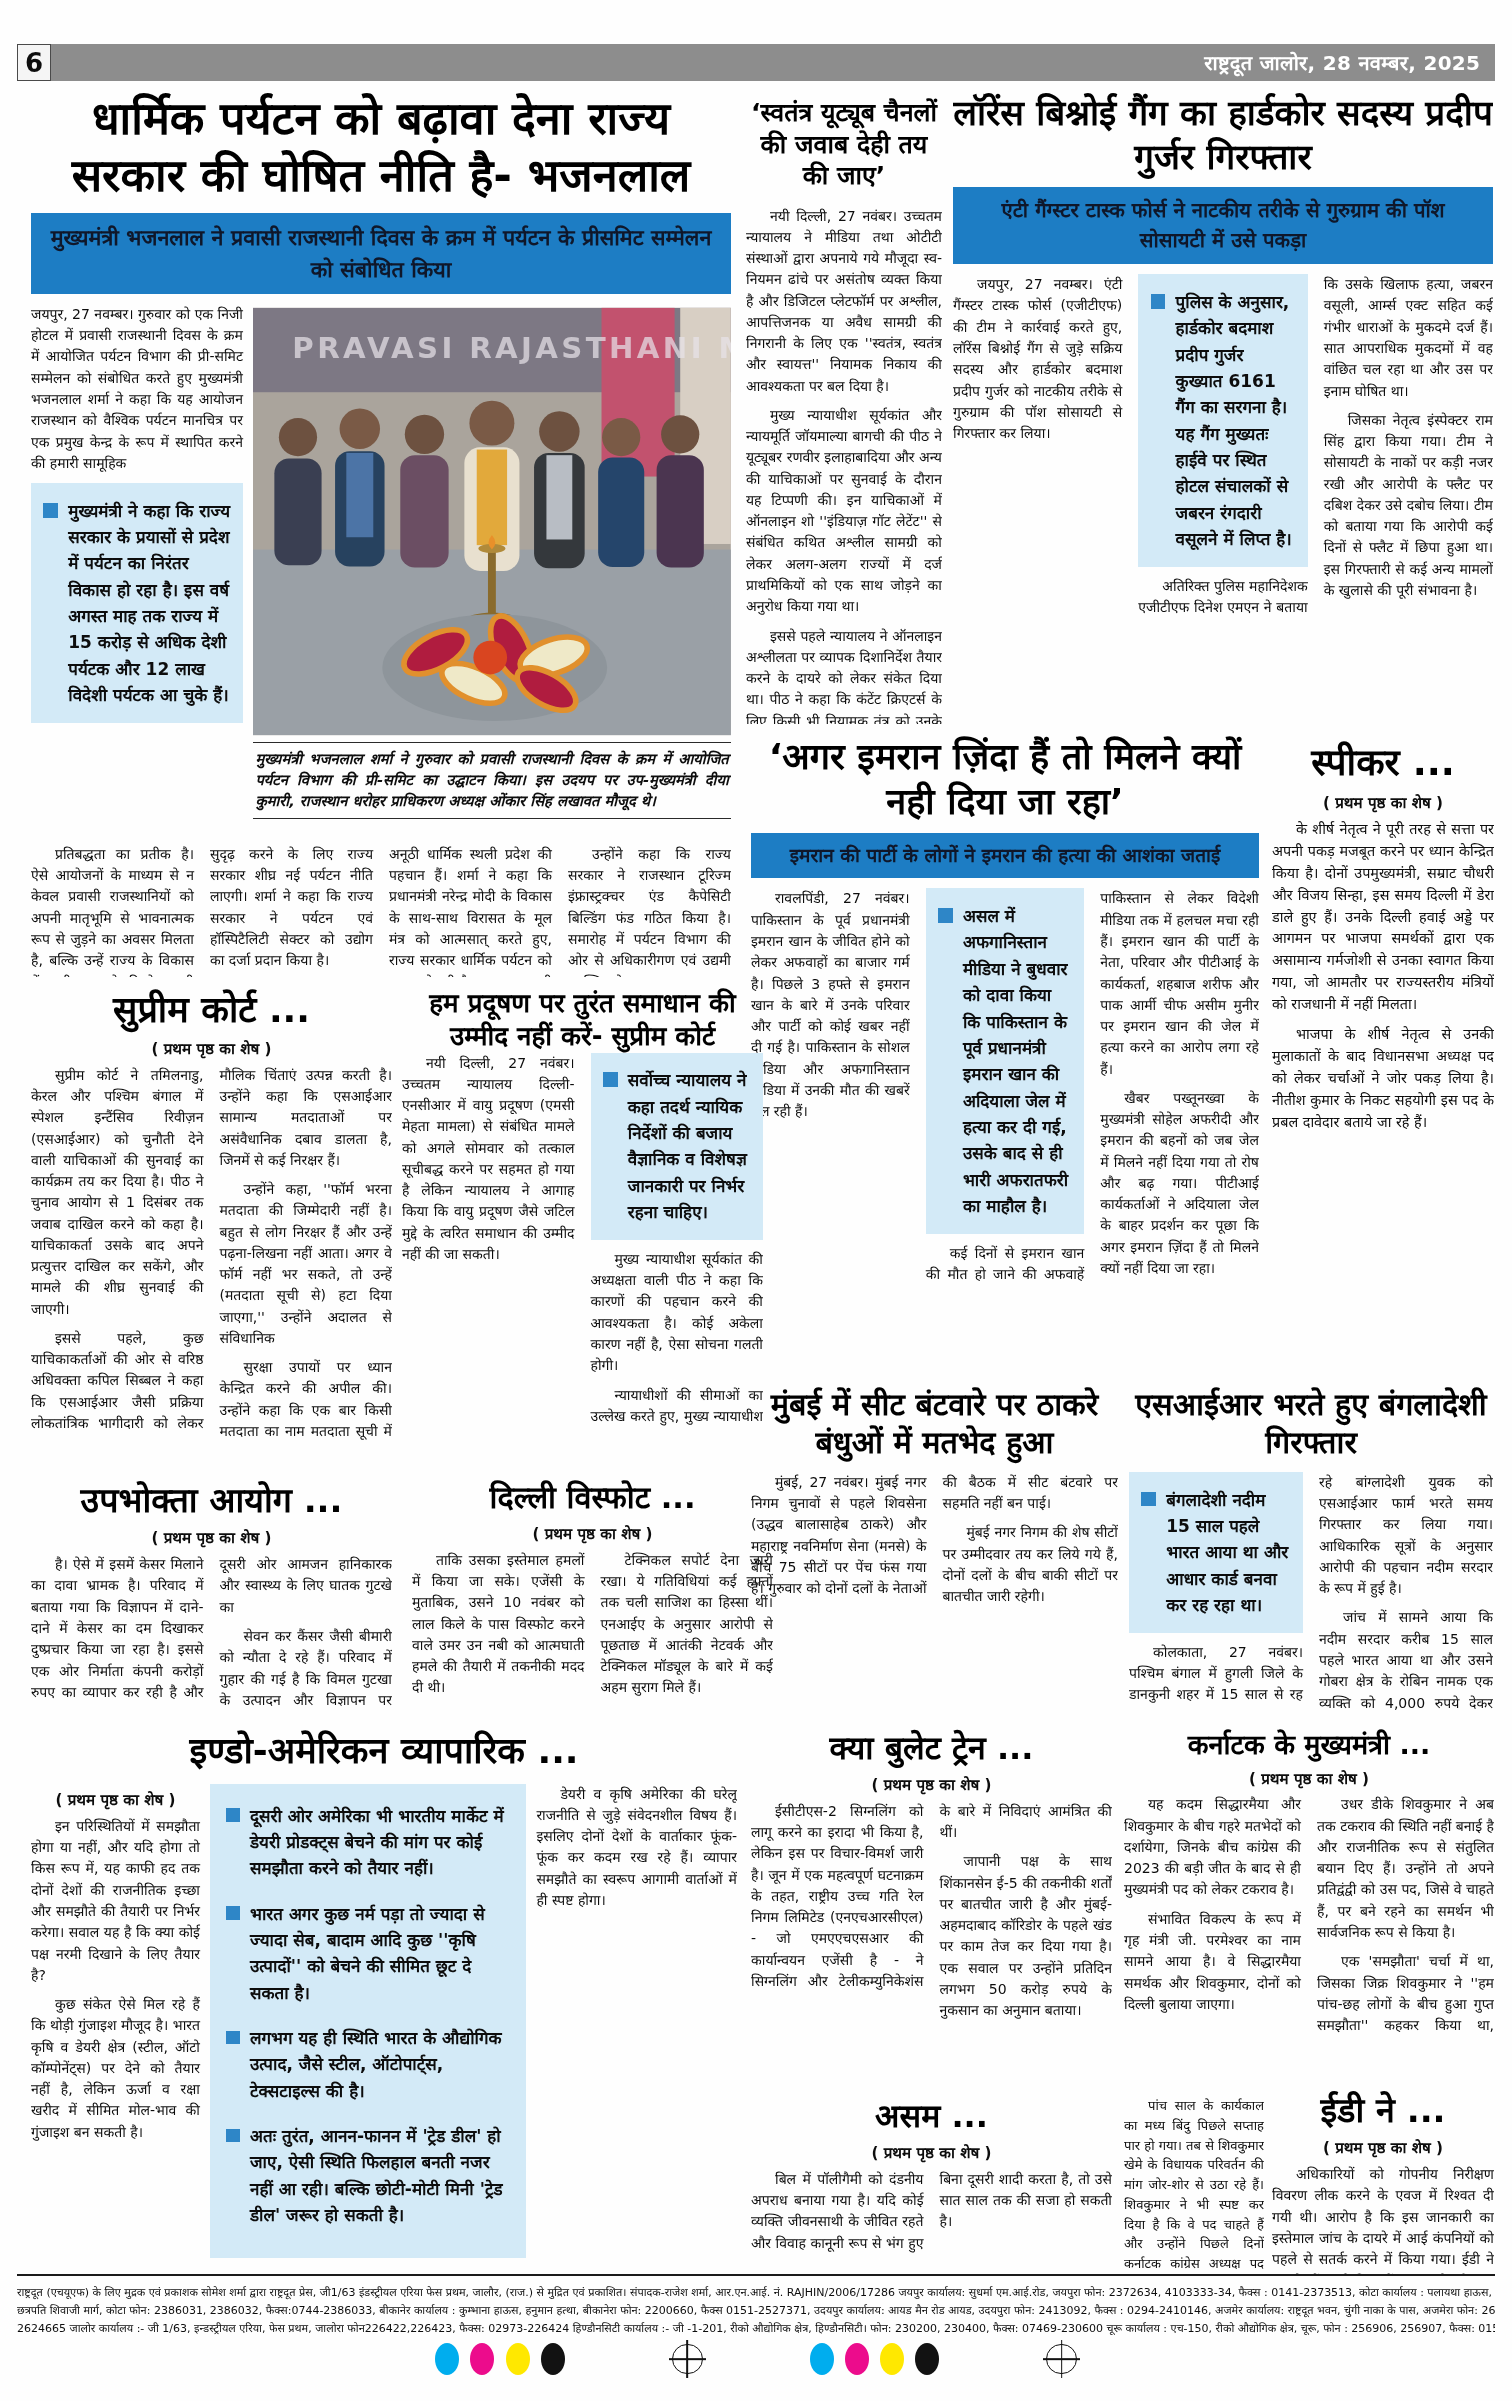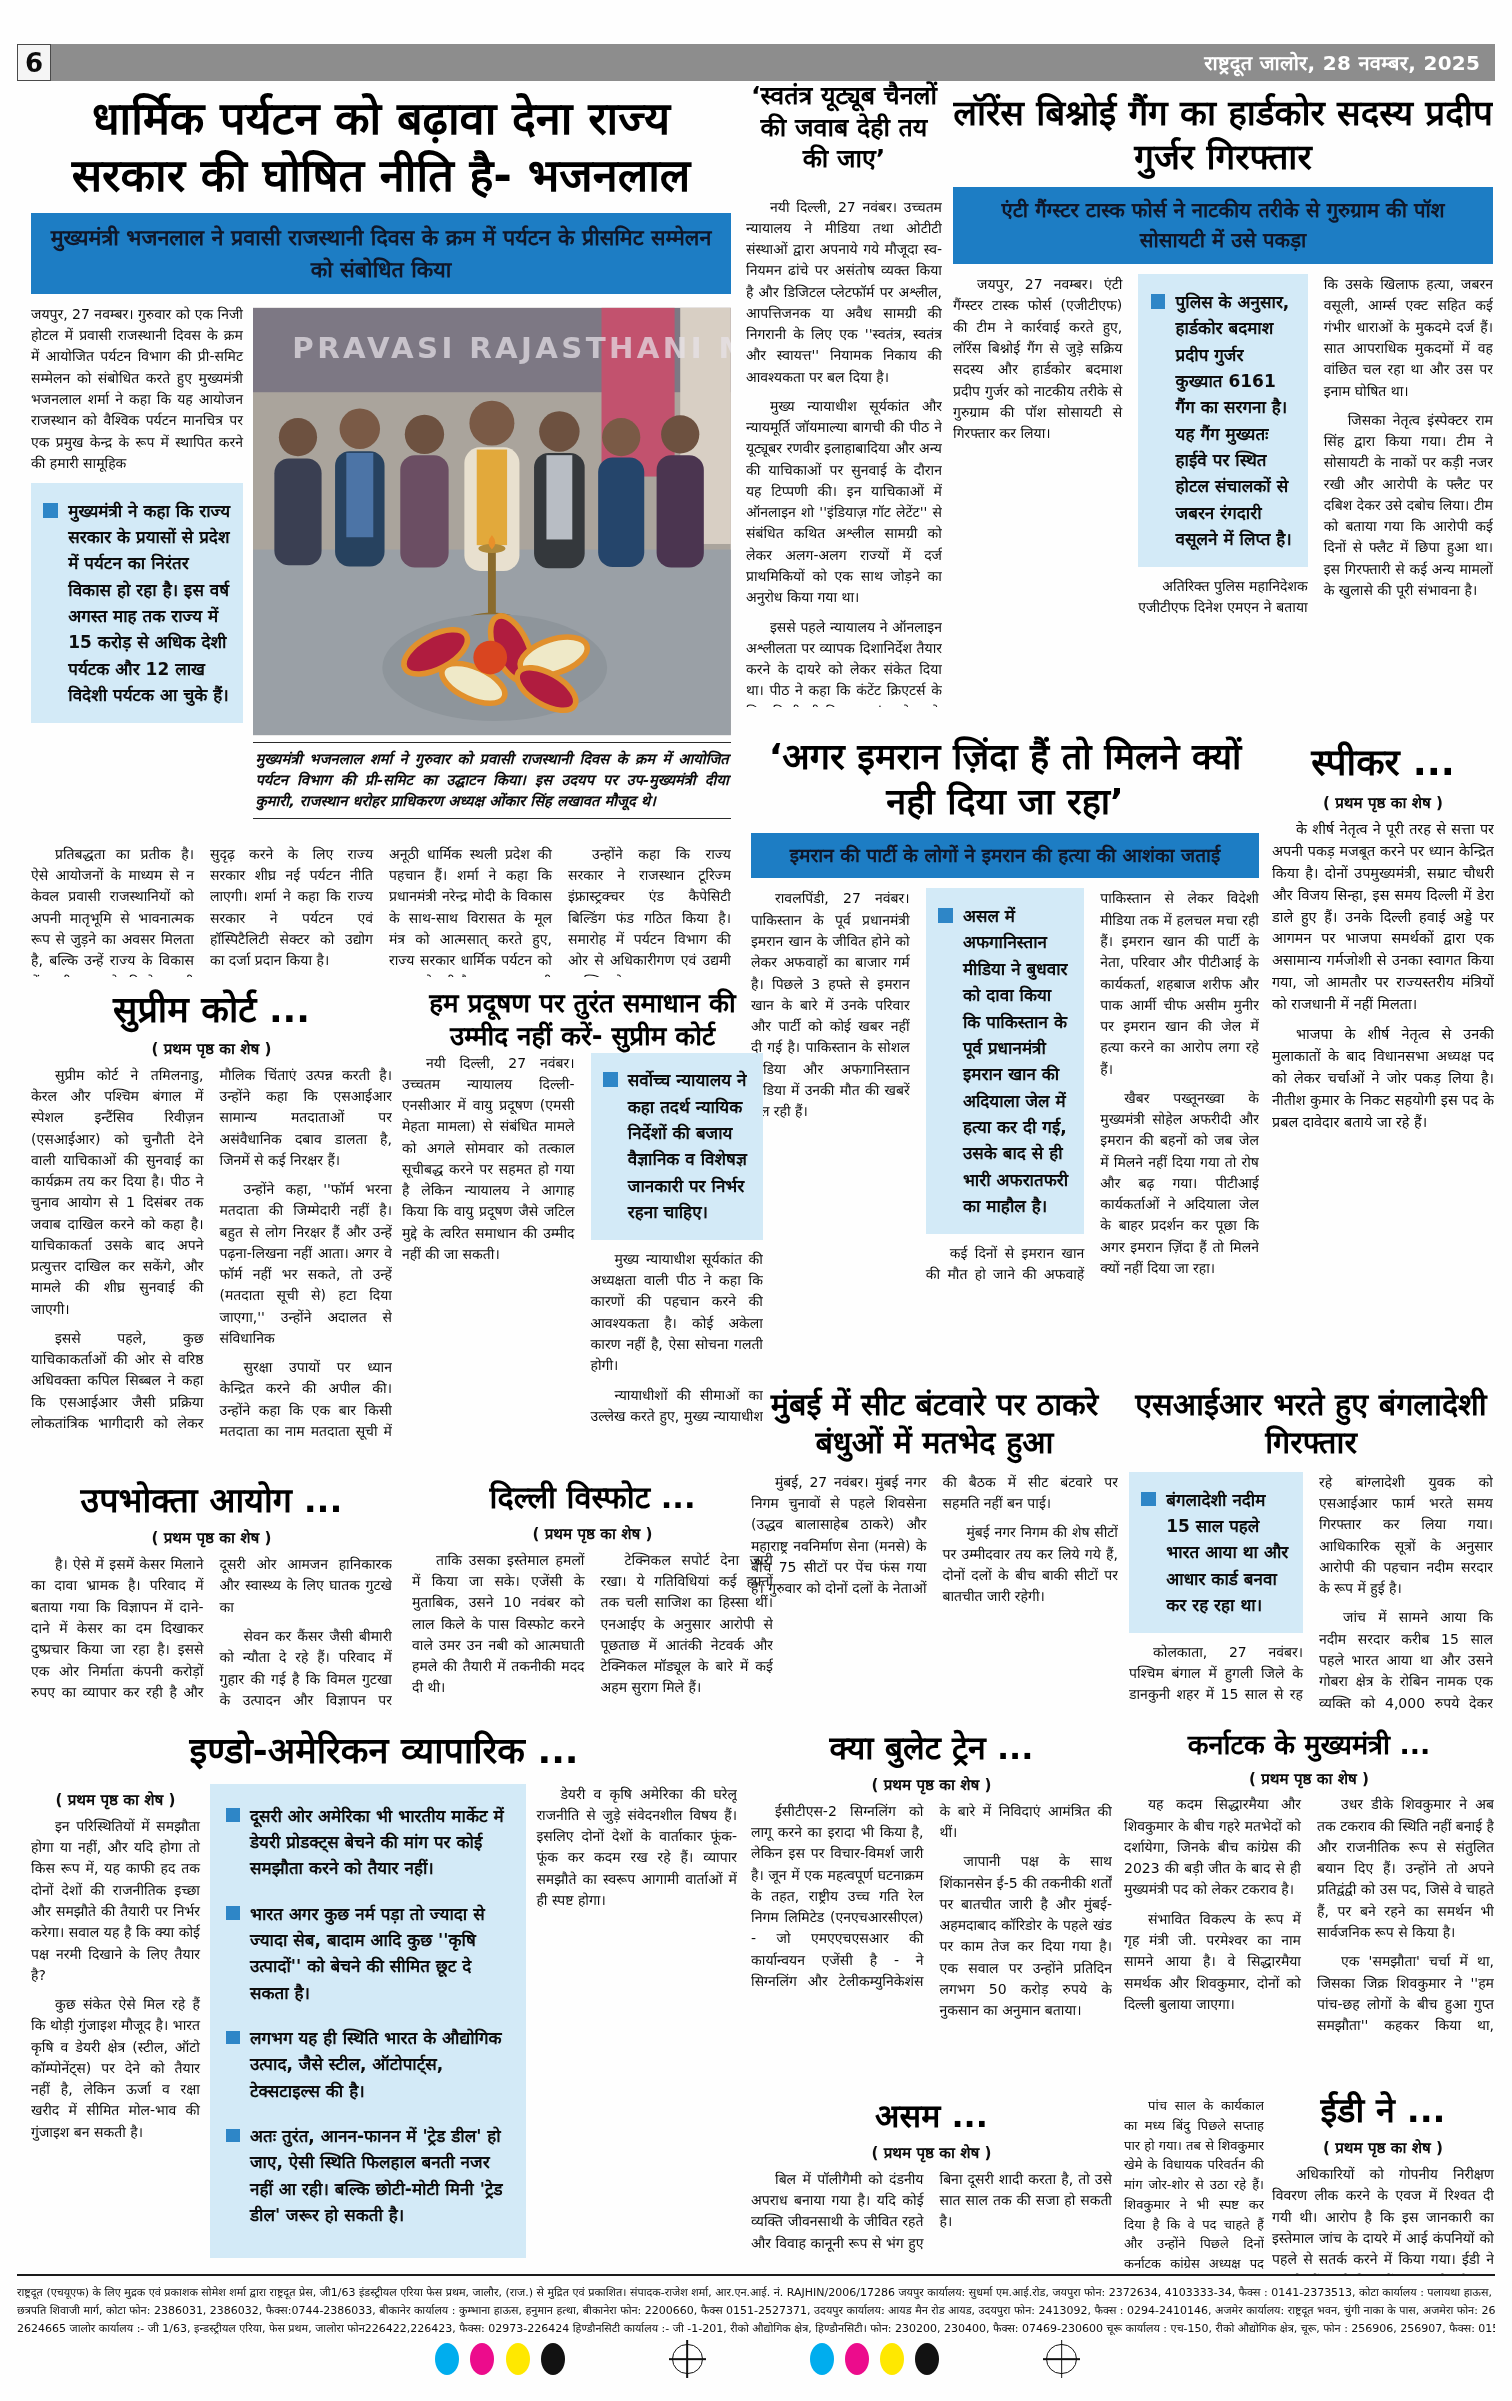--- a/index.html
+++ b/index.html
@@ -131,23 +131,23 @@
       </div>
     </div>
     <div class="body cols4" style="margin-top:9px;height:305px">
       <p>प्रतिबद्धता का प्रतीक है। ऐसे आयोजनों के माध्यम से न केवल प्रवासी राजस्थानियों को अपनी मातृभूमि से भावनात्मक रूप से जुड़ने का अवसर मिलता है, बल्कि उन्हें राज्य के विकास में भागीदार बनने की प्रेरणा भी मिलती है।</p>
       <p>मुख्यमंत्री ने कहा कि पर्यटन का आधारभूत ढांचे को और सुदृढ़ करने के लिए राज्य सरकार शीघ्र नई पर्यटन नीति लाएगी। शर्मा ने कहा कि राज्य सरकार ने पर्यटन एवं हॉस्पिटैलिटी सेक्टर को उद्योग का दर्जा प्रदान किया है।</p>
       <p>शर्मा ने कहा कि राजस्थान अपार संभावनाओं का प्रदेश है। भव्य किले, महल, हवेलियां, थार का मरुस्थल, मेले, होलियाँ और अनूठी धार्मिक स्थली प्रदेश की पहचान हैं। शर्मा ने कहा कि प्रधानमंत्री नरेन्द्र मोदी के विकास के साथ-साथ विरासत के मूल मंत्र को आत्मसात् करते हुए, राज्य सरकार धार्मिक पर्यटन को बढ़ावा दे रही है। खाटू श्याम जी मंदिर, मानगढ़ धाम एवं अन्य धार्मिक स्थलों का विकास कार्य किया जा रहा है।</p>
       <p>उन्होंने कहा कि राज्य सरकार ने राजस्थान टूरिज्म इंफ्रास्ट्रक्चर एंड कैपेसिटी बिल्डिंग फंड गठित किया है। समारोह में पर्यटन विभाग की ओर से अधिकारीगण एवं उद्यमी उपस्थित थे।</p>
     </div>
   </div>
 
-  <div class="art" style="left:746px;top:80px;width:196px;height:627px">
+  <div class="art" style="left:746px;top:97px;width:196px;height:627px">
     <div class="hl" style="font-size:25px">‘स्वतंत्र यूट्यूब चैनलों की जवाब देही तय की जाए’</div>
-    <div class="body" style="margin-top:22px">
+    <div class="body" style="margin-top:14px">
       <p>नयी दिल्ली, 27 नवंबर। उच्चतम न्यायालय ने मीडिया तथा ओटीटी संस्थाओं द्वारा अपनाये गये मौजूदा स्व-नियमन ढांचे पर असंतोष व्यक्त किया है और डिजिटल प्लेटफॉर्म पर अश्लील, आपत्तिजनक या अवैध सामग्री की निगरानी के लिए एक ''स्वतंत्र, स्वतंत्र और स्वायत्त'' नियामक निकाय की आवश्यकता पर बल दिया है।</p>
       <p>मुख्य न्यायाधीश सूर्यकांत और न्यायमूर्ति जॉयमाल्या बागची की पीठ ने यूट्यूबर रणवीर इलाहाबादिया और अन्य की याचिकाओं पर सुनवाई के दौरान यह टिप्पणी की। इन याचिकाओं में ऑनलाइन शो ''इंडियाज़ गॉट लेटेंट'' से संबंधित कथित अश्लील सामग्री को लेकर अलग-अलग राज्यों में दर्ज प्राथमिकियों को एक साथ जोड़ने का अनुरोध किया गया था।</p>
       <p>इससे पहले न्यायालय ने ऑनलाइन अश्लीलता पर व्यापक दिशानिर्देश तैयार करने के दायरे को लेकर संकेत दिया था। पीठ ने कहा कि कंटेंट क्रिएटर्स के लिए किसी भी नियामक तंत्र को उनके मौलिक अधिकारों का उल्लंघन किये बिना चिंताओं का समाधान करना चाहिए।</p>
     </div>
   </div>
 
   <div class="art" style="left:953px;top:91px;width:540px;height:632px">
     <div class="hl" style="font-size:35px">लॉरेंस बिश्नोई गैंग का हार्डकोर सदस्य प्रदीप गुर्जर गिरफ्तार</div>
     <div class="band" style="font-size:20.3px;margin-top:8px">एंटी गैंग्स्टर टास्क फोर्स ने नाटकीय तरीके से गुरुग्राम की पॉश सोसायटी में उसे पकड़ा</div>
     <div class="body cols3" style="margin-top:10.2px;height:446px">

